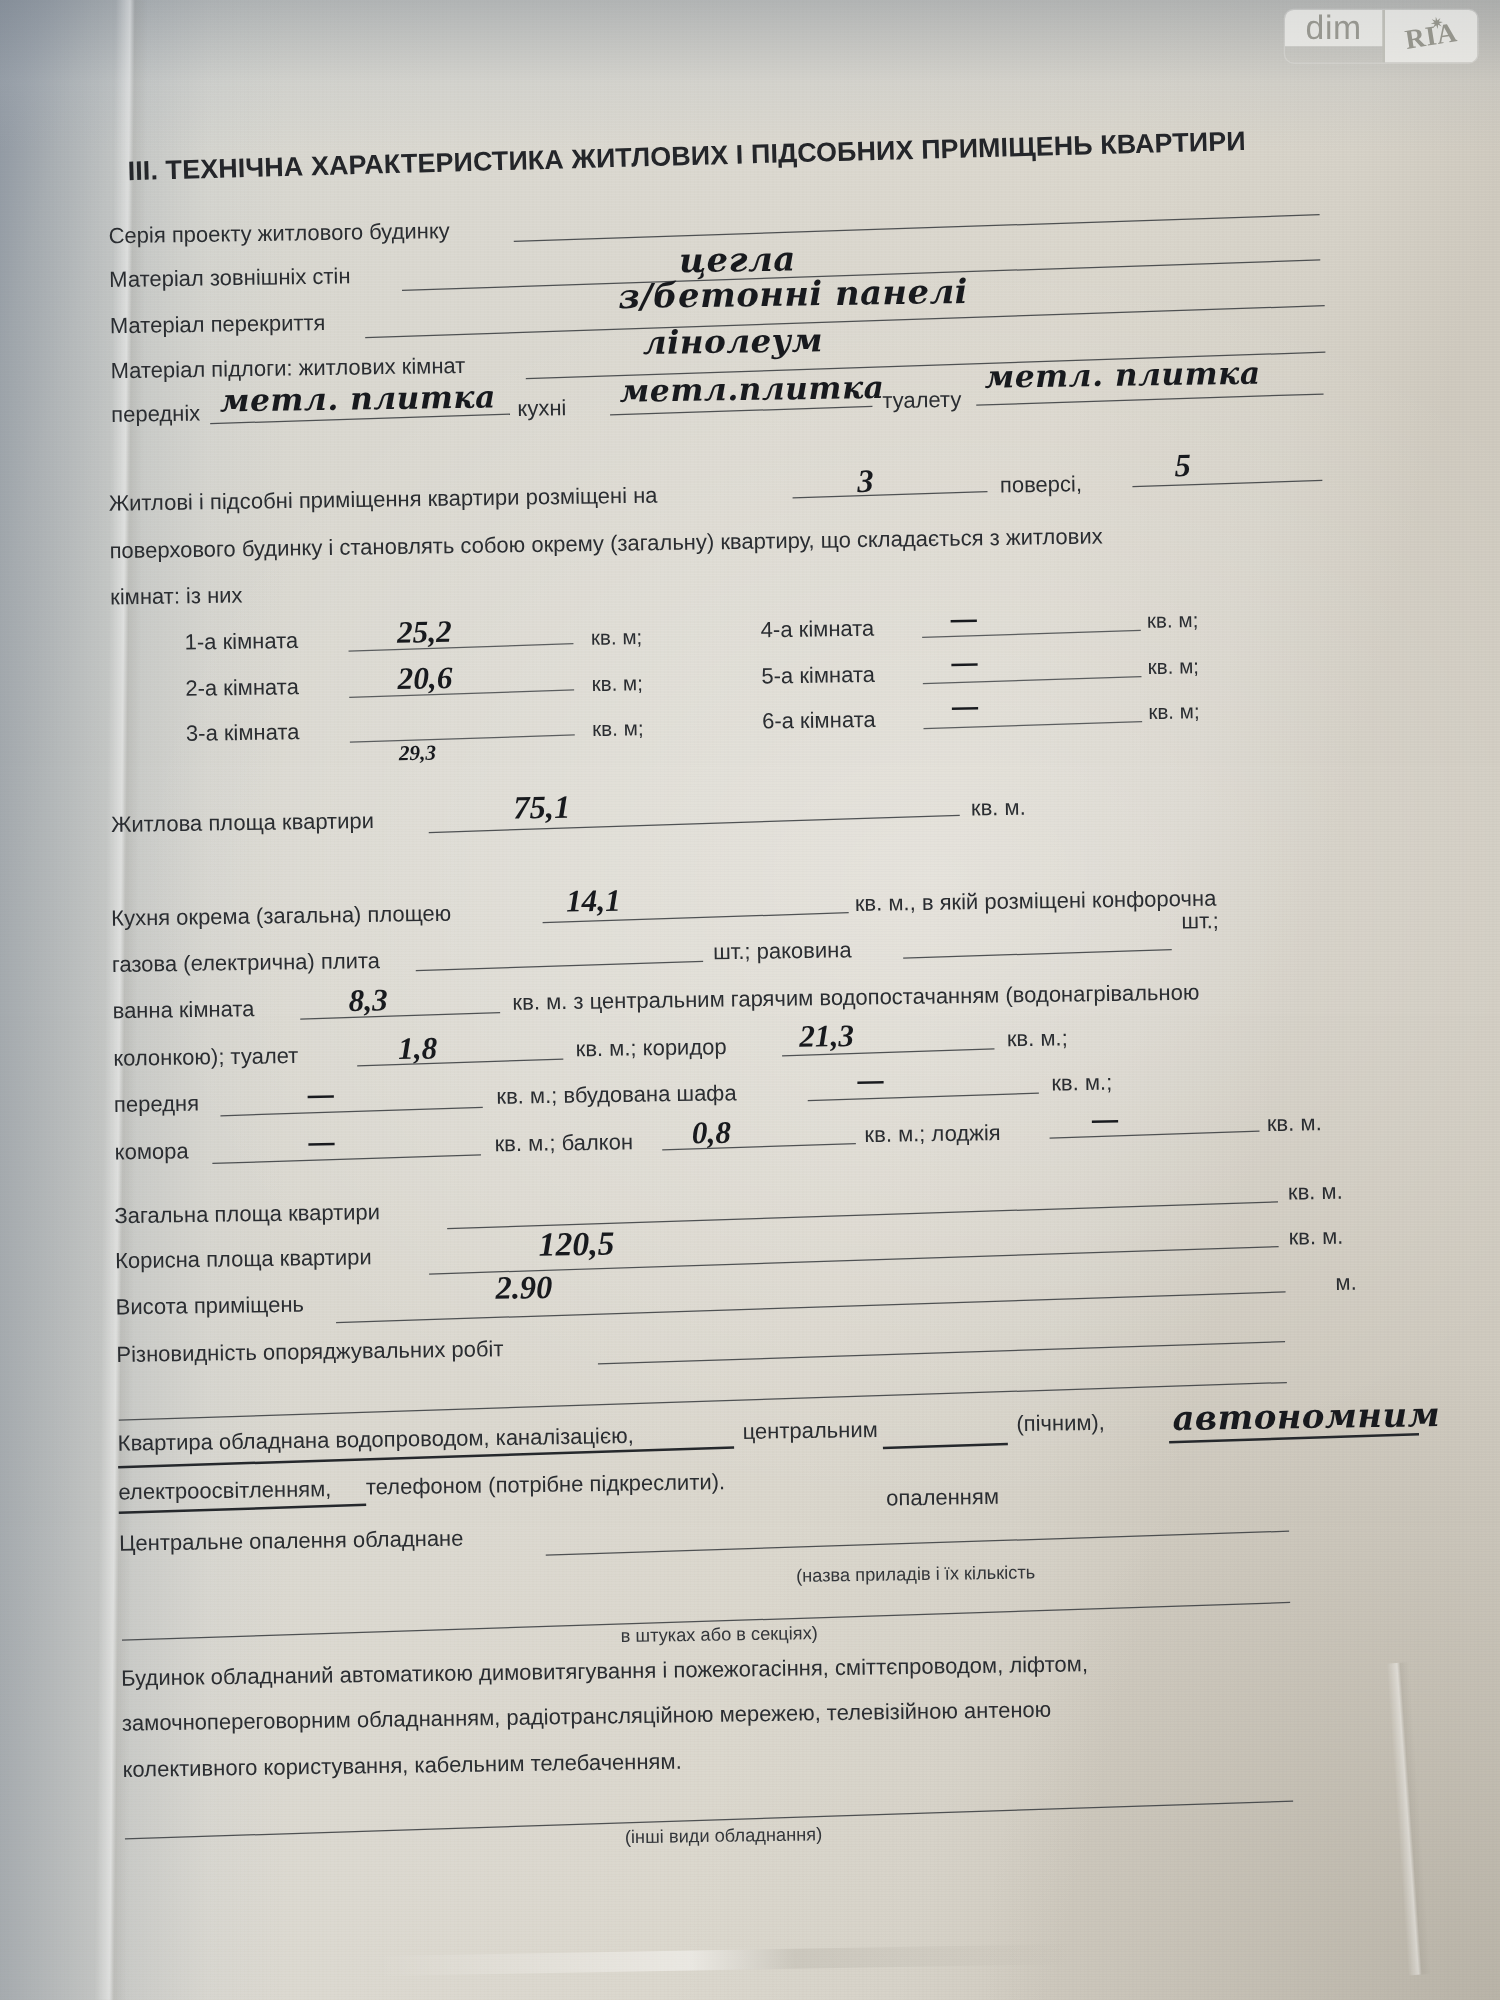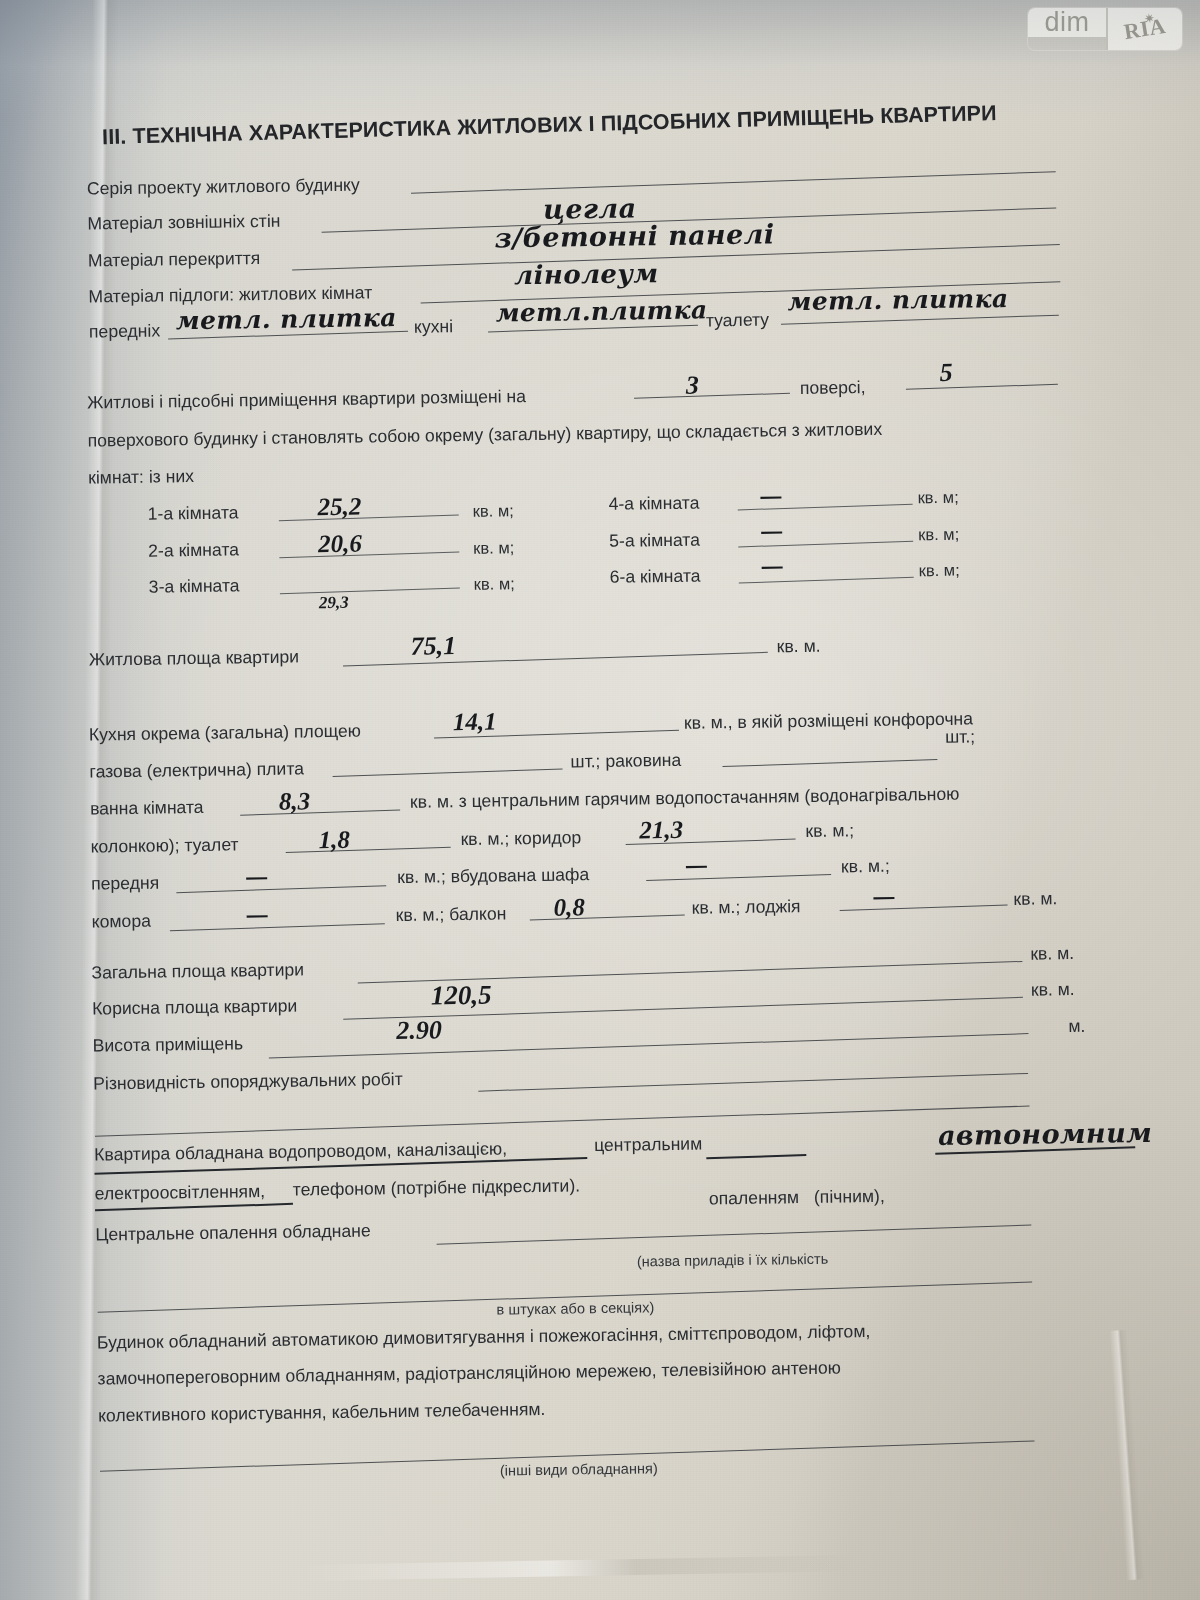--- a/index.html
+++ b/index.html
@@ -348,21 +348,21 @@
     <div class="rule" style="left:474px; top:1084px; width:550px; transform:rotate(-1deg);"></div>
     <div class="hand" style="left:540px; top:1055px; font-size:25px;"></div>
 
     <div class="rule" style="left:90px; top:1120px; width:935px; transform:rotate(-1deg);"></div>
 
     <div class="body-text" style="left:89px; top:1139px;">Квартира обладнана водопроводом, каналізацією,</div>
     <div class="uline" style="left:89px; top:1161px; width:493px; transform:rotate(-1deg);"></div>
     <div class="body-text" style="left:589px; top:1137px;">центральним</div>
     <div class="body-text" style="left:703px; top:1192px;">опаленням</div>
     <div class="uline" style="left:701px; top:1158px; width:100px; transform:rotate(-1deg);"></div>
-    <div class="body-text" style="left:808px; top:1192px;">(пічним),</div>
+    <div class="body-text" style="left:808px; top:1134px;">(пічним),</div>
     <div class="hand" style="left:933px; top:1125px; font-size:27px;">автономним</div>
     <div class="uline" style="left:930px; top:1156px; width:200px; transform:rotate(-1deg);"></div>
 
     <div class="body-text" style="left:89px; top:1178px;">електроосвітленням,</div>
     <div class="uline" style="left:89px; top:1200px; width:198px; transform:rotate(-1deg);"></div>
     <div class="body-text" style="left:287px; top:1177px;"> телефоном (потрібне підкреслити).</div>
 
     <div class="body-text" style="left:89px; top:1219px;">Центральне опалення обладнане</div>
     <div class="rule" style="left:430px; top:1236px; width:595px; transform:rotate(-1deg);"></div>
     <div class="hand" style="left:520px; top:1208px; font-size:25px;"></div>

